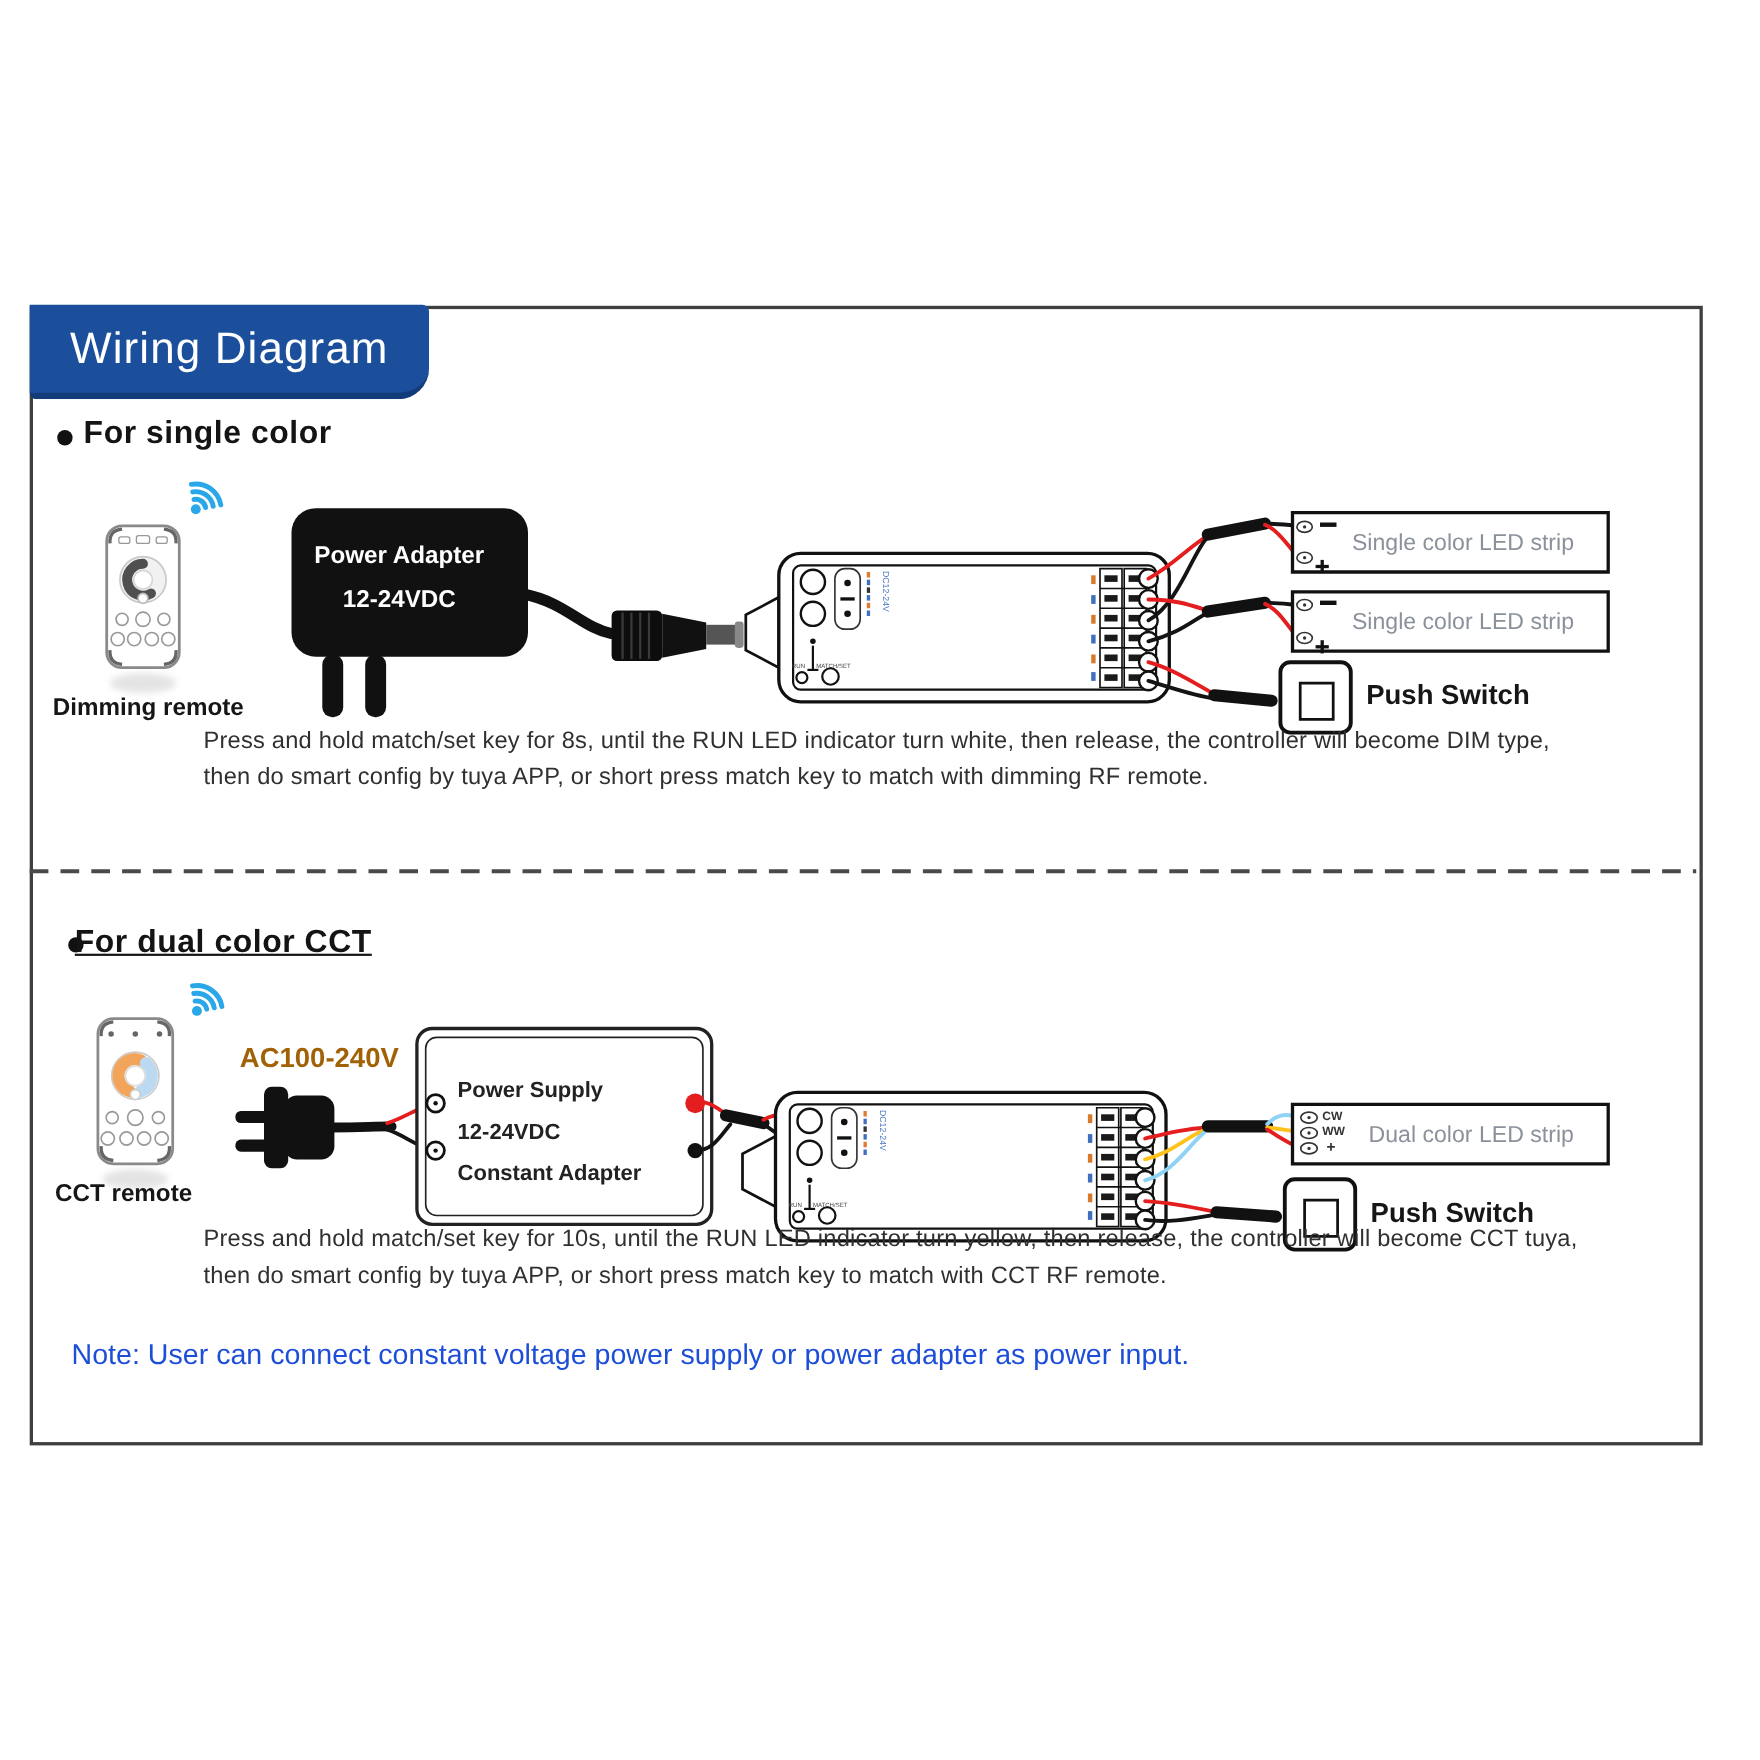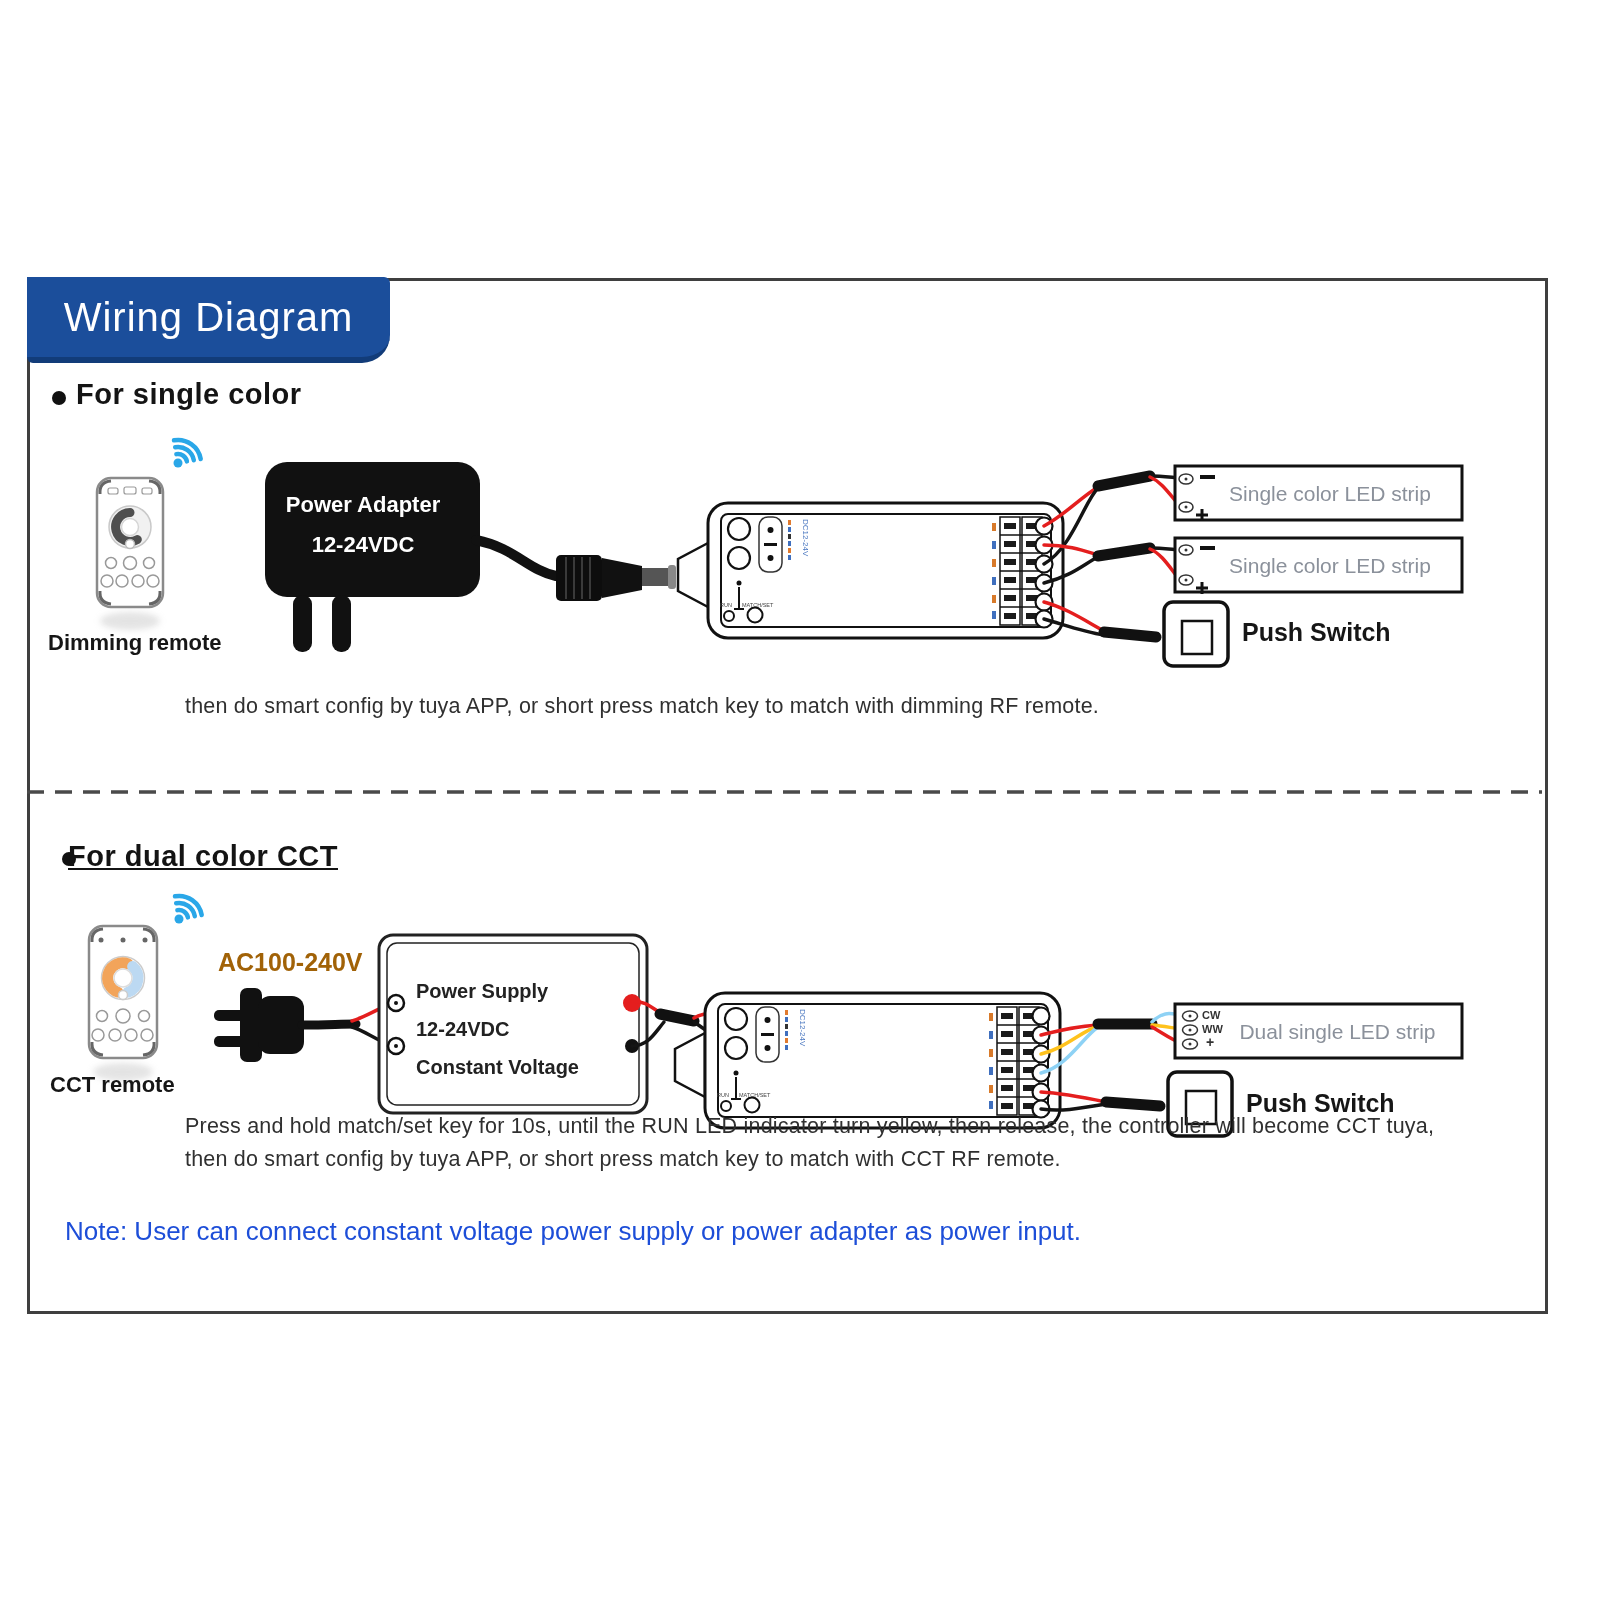--- a/index.html
+++ b/index.html
@@ -310,35 +310,36 @@
 
   <div class="abs adapter-txt" style="left:265px;top:492px;">Power Adapter</div>
   <div class="abs adapter-txt" style="left:265px;top:532px;">12-24VDC</div>
 
   <div class="abs dev-label" style="left:48px;top:630px;">Dimming remote</div>
 
   <div class="abs strip-label" style="left:1205px;top:482px;width:250px;">Single color LED strip</div>
   <div class="abs strip-label" style="left:1205px;top:554px;width:250px;">Single color LED strip</div>
   <div class="abs push-label" style="left:1242px;top:618px;">Push Switch</div>
 
+  <div class="abs para" style="left:185px;top:661px;">Press and hold match/set key for 8s, until the RUN LED indicator turn white, then release, the controller will become DIM type,</div>
   <div class="abs para" style="left:185px;top:694px;">then do smart config by tuya APP, or short press match key to match with dimming RF remote.</div>
 
   <div class="abs bullet" style="left:62px;top:852px;"></div>
   <div class="abs sec-title" style="left:68px;top:840px;text-decoration:underline;">For dual color CCT</div>
 
   <div class="abs dev-label" style="left:50px;top:1072px;">CCT remote</div>
   <div class="abs ac-label" style="left:218px;top:948px;">AC100-240V</div>
 
   <div class="abs ps-line" style="left:416px;top:980px;">Power Supply</div>
   <div class="abs ps-line" style="left:416px;top:1018px;">12-24VDC</div>
-  <div class="abs ps-line" style="left:416px;top:1056px;">Constant Voltage</div>
+  <div class="abs ps-line" style="left:416px;top:1056px;">Constant Adapter</div>
 
   <div class="abs term-lbl" style="left:1202px;top:1010px;">CW</div>
   <div class="abs term-lbl" style="left:1202px;top:1024px;">WW</div>
   <div class="abs term-lbl" style="left:1206px;top:1037px;font-size:14px;">+</div>
-  <div class="abs strip-label" style="left:1220px;top:1020px;width:235px;">Dual single LED strip</div>
+  <div class="abs strip-label" style="left:1220px;top:1020px;width:235px;">Dual color LED strip</div>
   <div class="abs push-label" style="left:1246px;top:1089px;">Push Switch</div>
 
   <div class="abs para" style="left:185px;top:1114px;">Press and hold match/set key for 10s, until the RUN LED indicator turn yellow, then release, the controller will become CCT tuya,</div>
   <div class="abs para" style="left:185px;top:1147px;">then do smart config by tuya APP, or short press match key to match with CCT RF remote.</div>
 
   <div class="abs note" style="left:65px;top:1216px;">Note: User can connect constant voltage power supply or power adapter as power input.</div>
 </div>
 
 </body></html>

